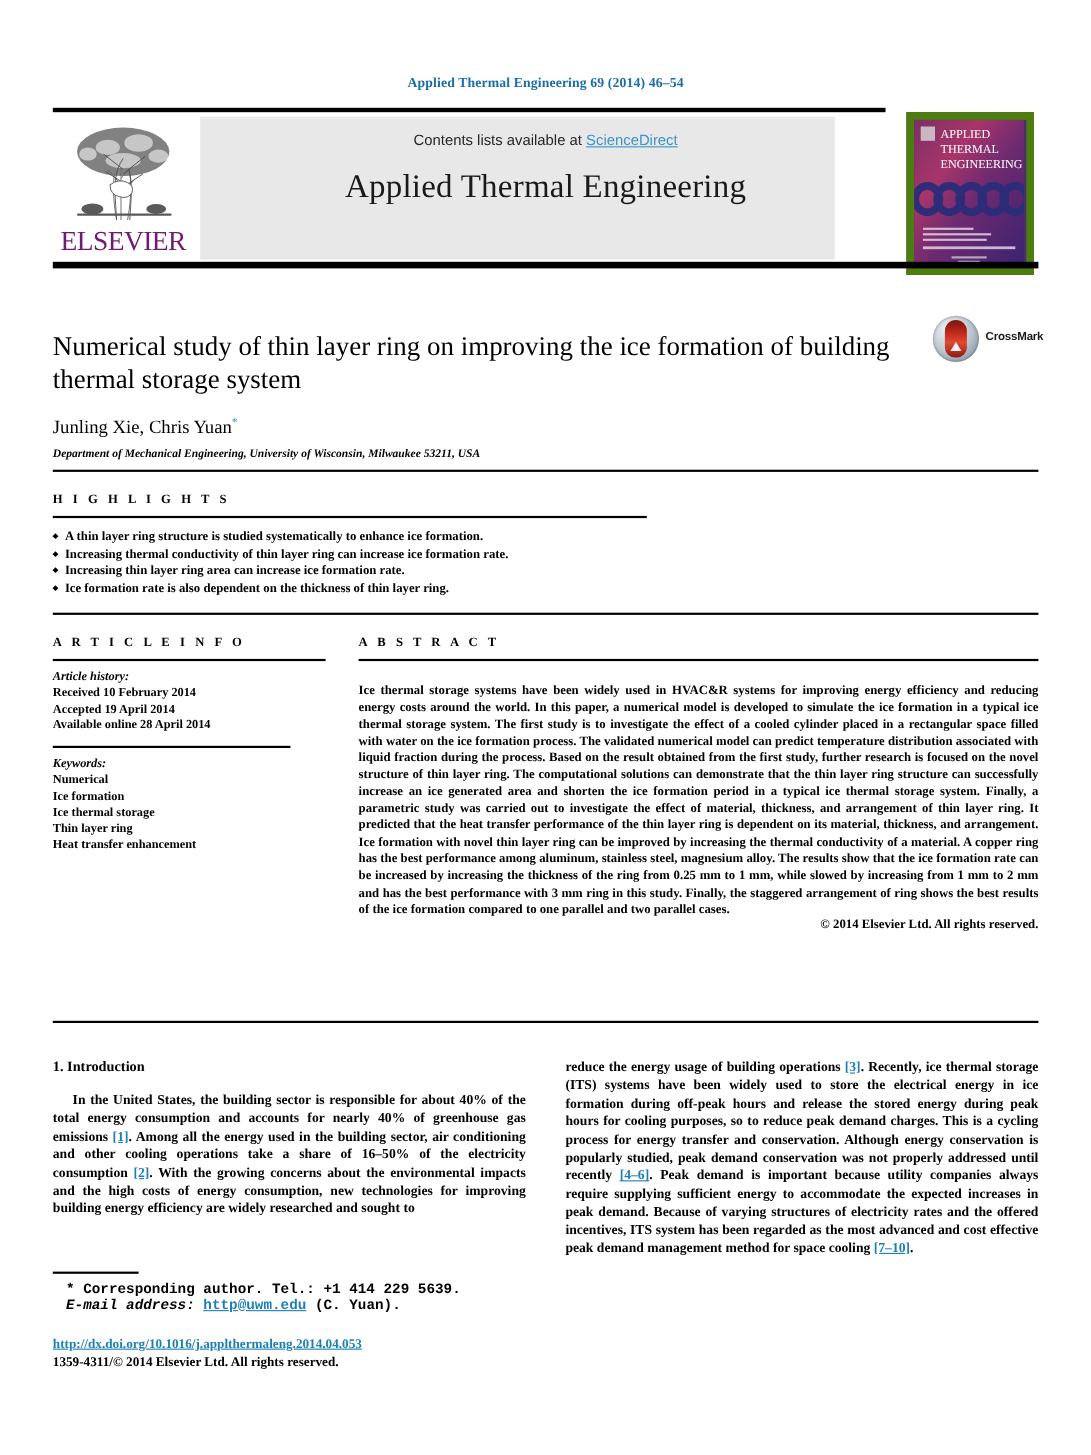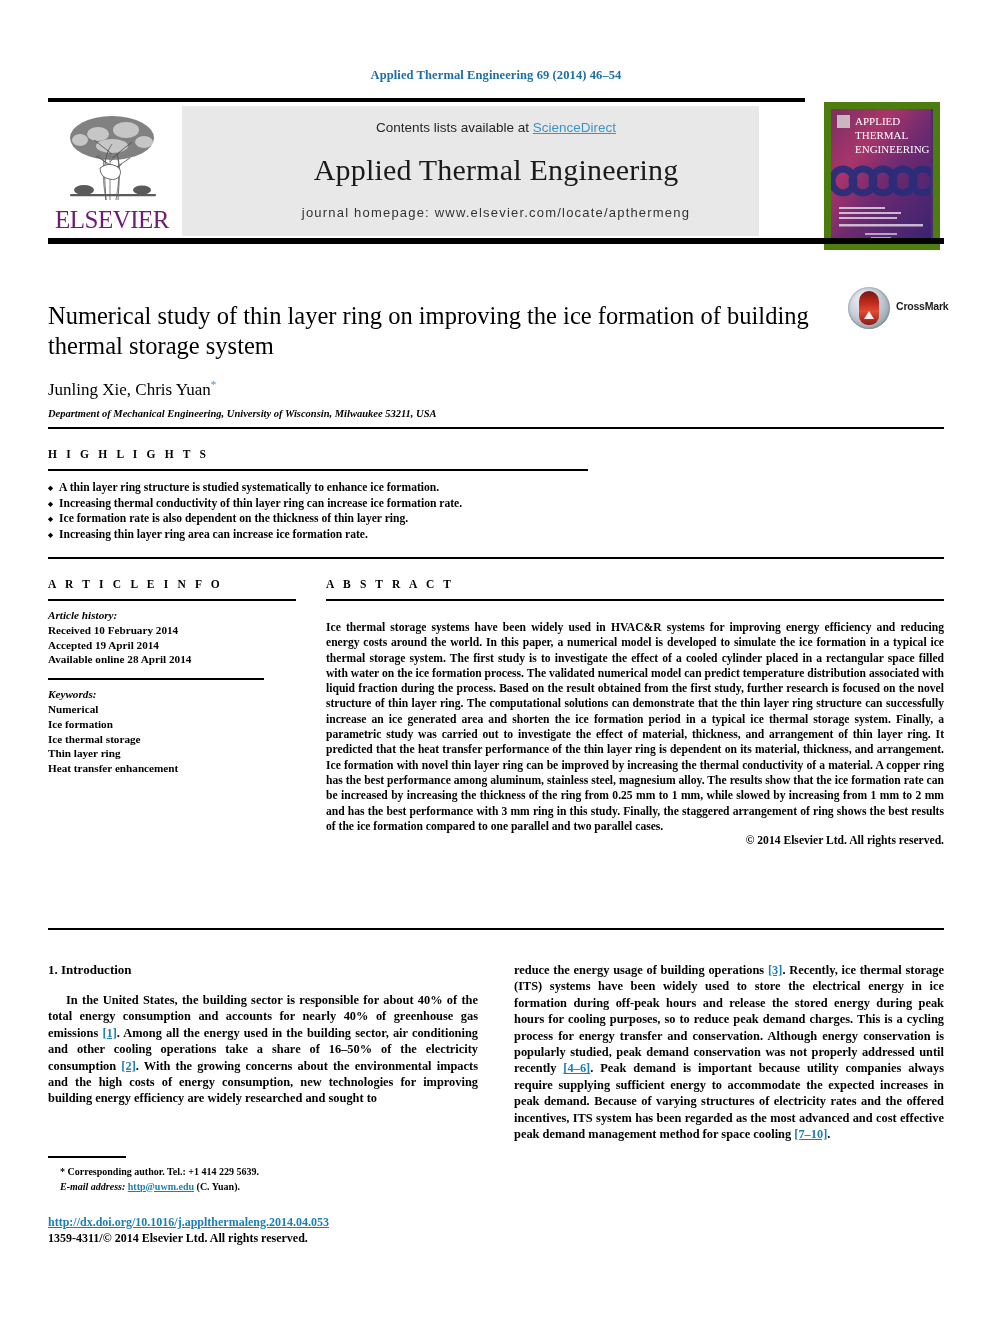--- a/index.html
+++ b/index.html
@@ -335,23 +335,23 @@
     left: 48px; top: 1156px;
     width: 430px;
   }
   .fn-rule {
     width: 78px;
     height: 1.5px;
     background: #000;
     margin-bottom: 6px;
   }
   .fn-text {
-    font-family: Liberation Serif, serif;
-    font-weight: bold;
-    font-size: 10px;
+    font-family: Liberation Mono, monospace;
+    font-weight: bold;
+    font-size: 13px;
     line-height: 15px;
     padding-left: 12px;
   }
   .fn-text .em { font-style: italic; }
   .link { color: #1c7fb4; }
   #doi-block {
     position: absolute;
     left: 48px; top: 1212px;
     width: 440px;
   }
@@ -412,21 +412,20 @@
         </svg>
       </div>
       <div class="elsevier-word">ELSEVIER</div>
     </div>
 
     <div class="center-panel">
       <div class="sd-line">
         <span>Contents lists available at </span><a class="sd-link" href="#">ScienceDirect</a>
       </div>
       <div class="journal-title">Applied Thermal Engineering</div>
-      <div class="homepage-line">journal homepage: www.elsevier.com/locate/apthermeng</div>
     </div>
 
     <div class="cover-thumb">
       <svg width="100" height="132" viewBox="0 0 100 132" aria-hidden="true">
         <defs>
           <linearGradient id="cov" x1="0" y1="0" x2="1" y2="1">
             <stop offset="0%" stop-color="#7b2f63"></stop>
             <stop offset="30%" stop-color="#a8356a"></stop>
             <stop offset="55%" stop-color="#6d2a70"></stop>
             <stop offset="100%" stop-color="#3a2370"></stop>
@@ -477,22 +476,22 @@
   </div>
 
   <div class="hr-full" style="top:427px"></div>
 
   <div id="highlights-block">
     <div class="sec-head">H I G H L I G H T S</div>
     <div class="hl-rule"></div>
     <ul class="hl-list">
       <li>A thin layer ring structure is studied systematically to enhance ice formation.</li>
       <li>Increasing thermal conductivity of thin layer ring can increase ice formation rate.</li>
+      <li>Increasing thin layer ring area can increase ice formation rate.</li>
       <li>Ice formation rate is also dependent on the thickness of thin layer ring.</li>
-      <li>Increasing thin layer ring area can increase ice formation rate.</li>
     </ul>
   </div>
 
   <div class="hr-full" style="top:557px"></div>
 
   <div id="info-abstract">
     <div class="col-info">
       <div class="sec-head">A R T I C L E   I N F O</div>
       <div class="ia-rule"></div>
       <div class="info-body">

